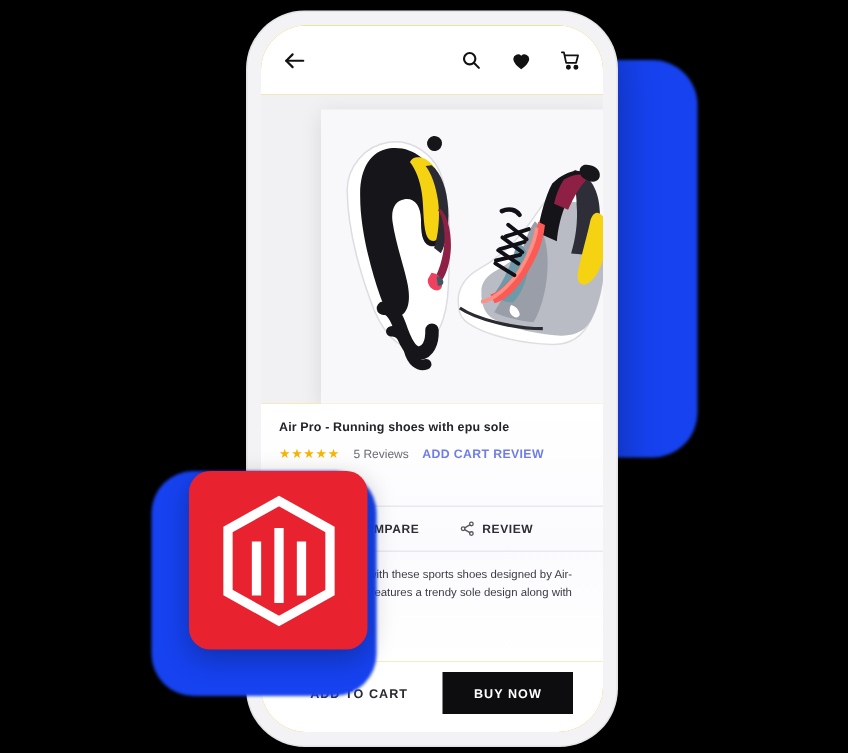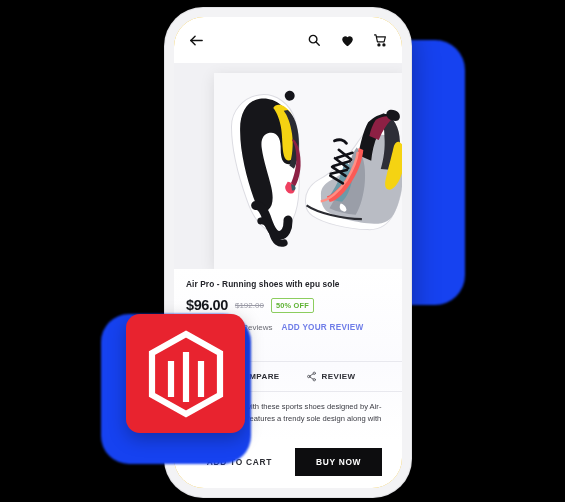--- a/index.html
+++ b/index.html
@@ -171,30 +171,25 @@
               <path d="M7 113c12 5 38 6 57 2" fill="none" stroke="#2a2b31" stroke-width="2.2"></path>
               <path d="M40 104c3 0 6 2 7 5 0 2-2 3-4 2-3-1-4-4-3-7z" fill="#ffffff"></path>
             </g>
           </svg>
         </div>
       </div>
 
       <div class="details">
         <div class="ptitle">Air Pro - Running shoes with epu sole</div>
 
-        <div class="pricerow">
-          <span class="price">$96.00</span>
-          <span class="oldprice">$192.00</span>
-          <span class="badge">50% OFF</span>
-        </div>
 
         <div class="reviewrow">
           <span class="stars">★★★★★</span>
           <span class="revcount">5 Reviews</span>
-          <span class="revlink">ADD YOUR REVIEW</span>
+          <span class="revlink">ADD CART REVIEW</span>
         </div>
 
         <div class="stock">Only 3 Left</div>
 
         <div class="rule"></div>
 
         <div class="actions">
           <div class="act">
             <span class="ic">
               <svg width="11" height="11" viewBox="0 0 24 24" fill="none" stroke="currentColor" stroke-width="1.8" stroke-linecap="round" stroke-linejoin="round">

